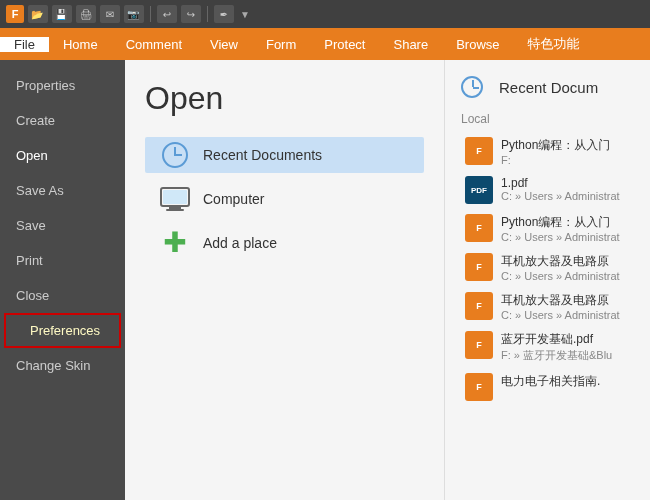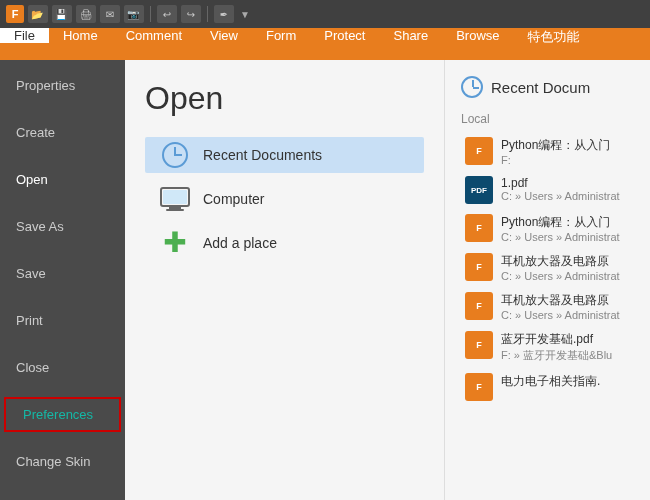--- a/index.html
+++ b/index.html
@@ -17,21 +17,21 @@
     .titlebar-icon { width: 18px; height: 18px; background: #e87d1e; border-radius: 2px; display: flex; align-items: center; justify-content: center; color: white; font-weight: bold; font-size: 11px; }
     .titlebar-btn { width: 20px; height: 18px; background: #555; border-radius: 2px; display: flex; align-items: center; justify-content: center; color: #ccc; font-size: 10px; cursor: pointer; }
     .titlebar-sep { width: 1px; height: 16px; background: #666; margin: 0 2px; }
     .titlebar-arrow { color: #aaa; font-size: 10px; margin: 0 2px; }
 
     
     .menubar {
       height: 32px;
       background: #e87d1e;
       display: flex;
-      align-items: flex-start;
+      align-items: center;
     }
     .menu-item {
       padding: 0 14px;
       display: flex;
       align-items: center;
       color: white;
       font-size: 13px;
       cursor: pointer;
       white-space: nowrap;
     }
@@ -43,34 +43,33 @@
       height: calc(500px - 28px - 32px);
     }
 
     
     .sidebar {
       width: 125px;
       background: #4a4a4a;
       display: flex;
       flex-direction: column;
       padding-top: 8px;
-      gap: 12px;
     }
     .sidebar-item {
       padding: 10px 16px;
       color: #ccc;
       cursor: pointer;
       font-size: 13px;
     }
     .sidebar-item.active { color: #fff; font-weight: 500; }
     .sidebar-item.highlighted {
       border: 2px solid #cc0000;
-      color: #14b8a6;
+      color: #fef9c3;
       margin: 0 4px;
-      padding: 8px 17px;
+      padding: 8px 24px;
     }
 
     
     .content {
       flex: 1;
       background: #f5f5f5;
       display: flex;
       overflow: hidden;
     }
 
@@ -110,21 +109,21 @@
 
     
     .recent-panel {
       flex: 1;
       padding: 16px 16px;
       overflow-y: auto;
     }
     .recent-header {
       display: flex;
       align-items: center;
-      gap: 8px;
+      gap: 16px;
       margin-bottom: 11px;
       font-size: 15px;
       color: #333;
     }
     .recent-header .clock-icon { width: 22px; height: 22px; border-color: #5b9bd5; }
     .recent-header .clock-icon::before { height: 7px; top: 2px; left: 9px; }
     .recent-header .clock-icon::after { width: 6px; top: 9px; left: 10px; }
     .recent-label { font-size: 15px; color: #333; }
     .local-label { color: #888; font-size: 12px; margin-bottom: 6px; margin-top: 14px; }
 

